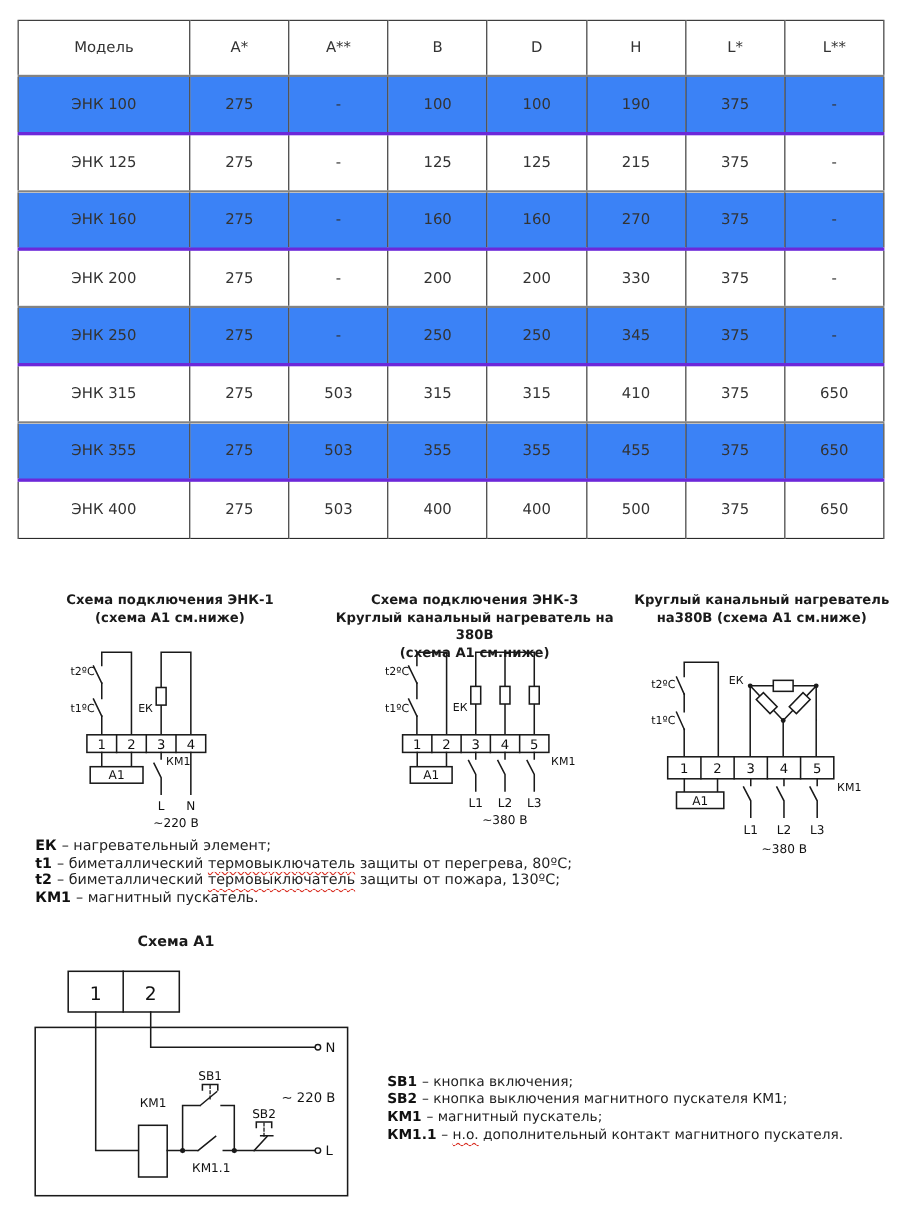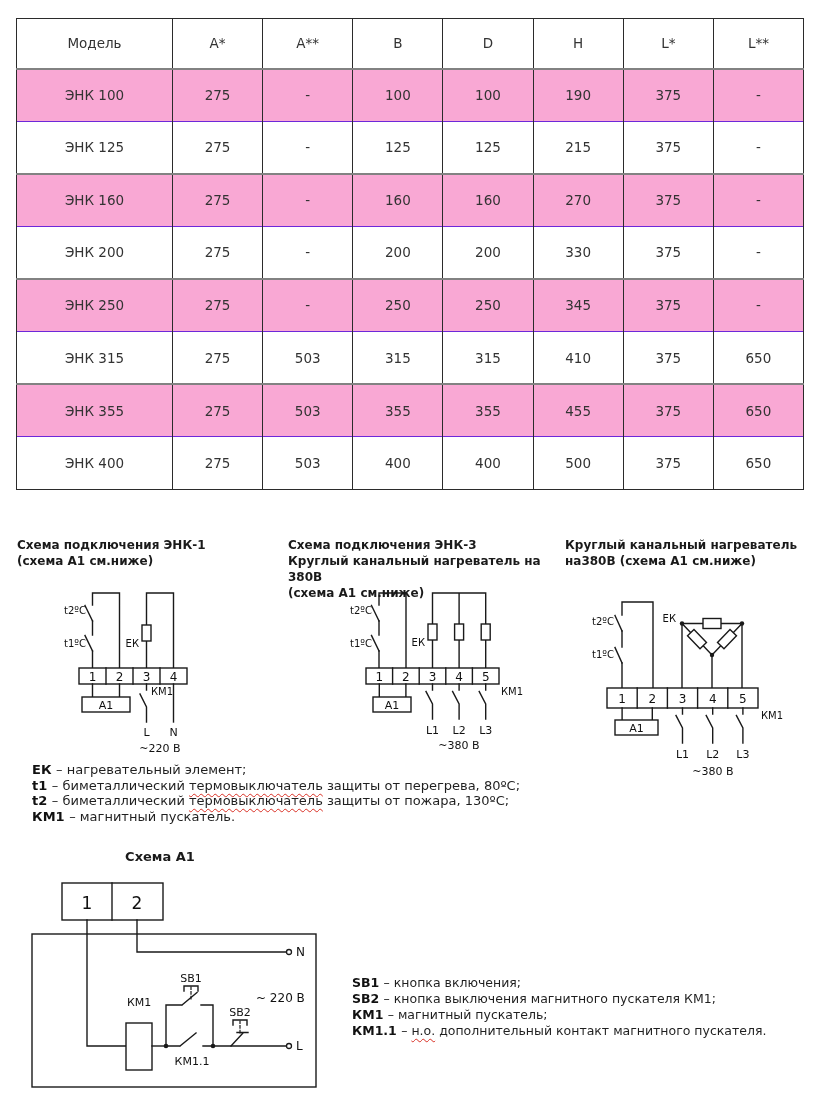--- a/index.html
+++ b/index.html
@@ -6,26 +6,26 @@
   .page{position:relative;width:820px;height:1105px;background:#fff;overflow:hidden;
         font-family:"DejaVu Sans","Liberation Sans",sans-serif;color:#222;}
 
   
   table.spec{position:absolute;left:16px;top:18px;width:788px;border-collapse:collapse;
              table-layout:fixed;border:1.5px solid #2b2b2b;}
   table.spec th,table.spec td{border-left:1.5px solid #2b2b2b;border-right:1.5px solid #2b2b2b;
              text-align:center;vertical-align:middle;font-size:13.5px;font-weight:normal;color:#333;
              padding:0;overflow:hidden;}
   table.spec thead tr{height:50px;}
-  table.spec tbody tr{height:52.6px;border-top:1px solid #6d28d9;}
-  table.spec tbody tr.gray{border-top:2.5px solid #828282;background:#f9a8d4;}
+  table.spec tbody tr{height:52.6px;border-top:3px solid #6d28d9;}
+  table.spec tbody tr.gray{border-top:2.5px solid #828282;background:#3b82f6;}
 
   
   .dtitle{position:absolute;font-weight:bold;font-size:12px;line-height:16px;
-          text-align:left;color:#1a1a1a;}
+          text-align:center;color:#1a1a1a;}
   .a1title{position:absolute;font-weight:bold;font-size:13px;text-align:center;color:#1a1a1a;}
 
   
   .legend{position:absolute;color:#1f1f1f;}
   .legend .lline{white-space:nowrap;}
   .legend b{color:#111;}
   #legend-heaters{left:32px;top:762px;font-size:13px;line-height:15.5px;}
   #legend-a1{left:352px;top:964px;font-size:12.5px;line-height:16px;margin-top:11px;}
   .sq{text-decoration:underline wavy #d93025 1px;text-underline-offset:2.5px;}
 

